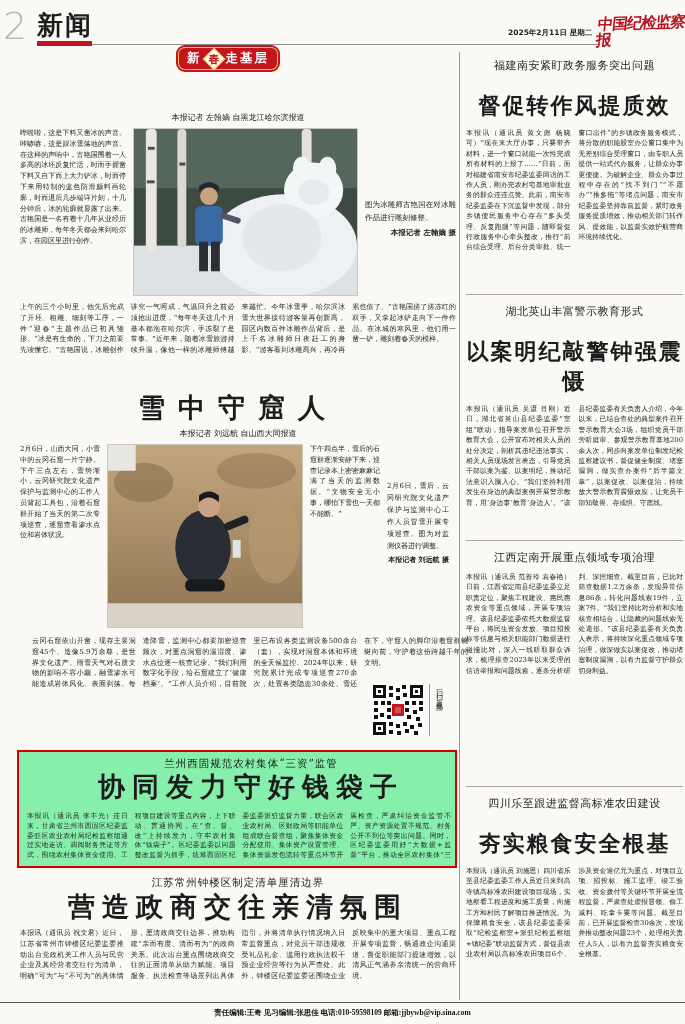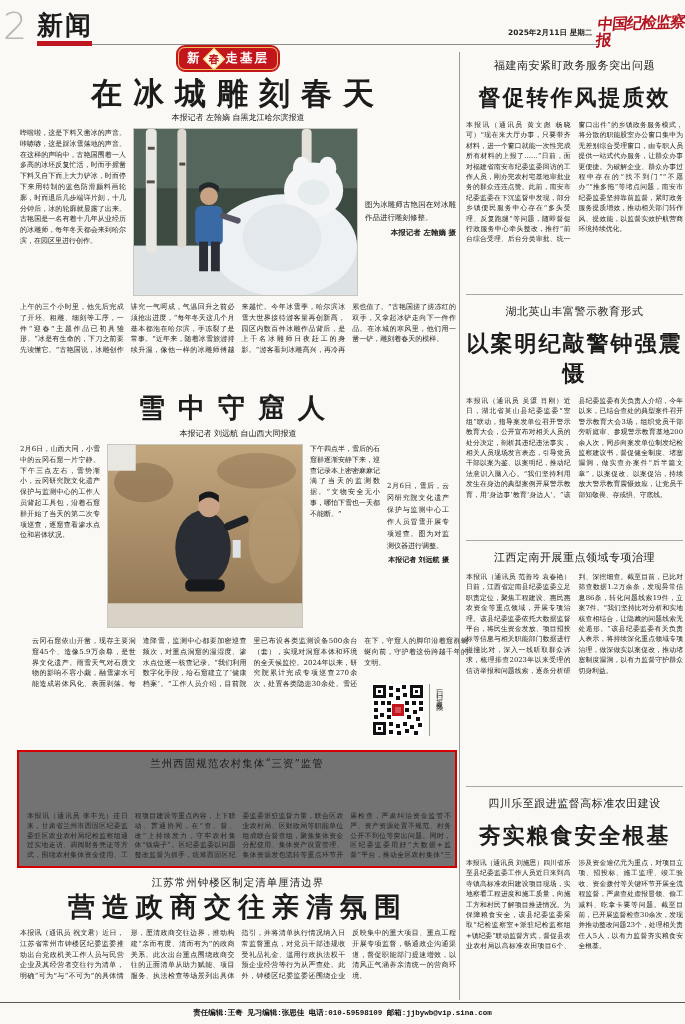--- a/index.html
+++ b/index.html
@@ -62,44 +62,44 @@
   
   .qr-wrap { position:absolute; left:352px; top:632px; width:84px; height:62px; background:#fbf9f5;
     display:flex; gap:5px; align-items:flex-start; padding-top:2px; }
   .qr { width:52px; height:52px; }
   .qr svg { display:block; width:100%; height:100%; }
   .qr-label { writing-mode:vertical-rl; font-size:7px; letter-spacing:2px; color:#333;
     border-left:1px solid #999; padding-left:4px; height:52px;
     font-family:"DejaVu Sans","Liberation Sans",sans-serif; }
   
   .redbox { position:absolute; left:-3px; top:700px; width:440px; height:118px;
-    border:2.5px solid #d40000; background:#737373; }
+    border:2.5px solid #d40000; background:#86efac;padding-left:14px; }
   .redbox .kicker { position:absolute; top:5px; width:100%; text-align:center; font-size:10.5px;
     letter-spacing:1px; color:#1c1c1c; }
   .redbox .headline { position:absolute; top:17px; width:100%; text-align:center;
     font-size:27px; font-weight:bold; letter-spacing:7px; }
   .redbox .bodytxt { position:absolute; left:8px; top:60px; width:424px; height:52px;
     column-count:4; column-gap:7px; font-size:6.8px; line-height:9.8px; }
   
   .kicker-line { position:absolute; width:100%; text-align:center; font-size:10.5px; letter-spacing:1px; }
   .bk { top:826px; }
   .bh { top:839px; font-size:27px; letter-spacing:7px; }
   .bbody { position:absolute; top:878px; left:0; width:436px; height:72px;
     column-count:4; column-gap:7px; }
   
   .r-article { position:absolute; left:0; width:217px; }
   .r-kicker { text-align:center; font-size:11px; letter-spacing:0.5px; color:#1c1c1c; }
-  .r-headline { text-align:center; font-size:22px; font-weight:bold; letter-spacing:2px; margin-top:10px; }
+  .r-headline { text-align:center; font-size:22px; font-weight:bold; letter-spacing:2px; margin-top:18px; }
   .r-body { margin-top:7px; column-count:2; column-gap:8px; font-size:6.8px; line-height:10.4px;
     text-align:justify; overflow:hidden; }
   .r-sep { position:absolute; left:0; width:217px; height:1px; background:#aaa7a2; }
   
   .footer-rule { position:absolute; left:0; top:1002px; width:685px; height:1px; background:#555; }
   .footer-text { position:absolute; top:1008px; width:685px; text-align:center; font-size:7.5px;
-    font-weight:bold; color:#111; font-family:Liberation Mono, monospace; }
+    font-weight:bold; color:#111; font-family:Liberation Serif, serif; }
 </style>
 </head>
 <body>
 
 <div class="page">
 
   <div class="pageno">2</div>
   <div class="section-title">新闻</div>
   <div class="header-rule"></div>
   <div class="header-redbar"></div>
@@ -111,21 +111,20 @@
     <div class="badge-wrap">
       <div class="badge">
         <span>新</span>
         <span class="diamond">
             <span>春</span>
           </span>
         <span>走基层</span>
       </div>
     </div>
 
-    <div class="h-big hl1">在冰城雕刻春天</div>
     <div class="byline bl1">本报记者 左翰嫡 自黑龙江哈尔滨报道</div>
 
     <div class="band band1">
       <div class="tcol bodytxt">哗啦啦，这是下料又凿冰的声音。咔哧哧，这是踩冰雪落地的声音。在这样的声响中，古艳国围着一人多高的冰坯反复忙活，时而手握凿下料又自下而上大力铲冰，时而停下来用特制的蓝色防滑颜料画轮廓，时而退后几步端详片刻，十几分钟后，冰的轮廓就显露了出来。古艳国是一名有着十几年从业经历的冰雕师，每年冬天都会来到哈尔滨，在园区里进行创作。</div>
       <div class="photo1 photo-frame">
         <svg viewBox="0 0 226 168" preserveAspectRatio="none">
           <rect width="226" height="168" fill="#3c4a42"></rect>
           <rect width="226" height="60" fill="#55665c"></rect>
           <rect x="0" y="118" width="226" height="50" fill="#dde2e5"></rect>
           <rect x="12" y="0" width="11" height="125" rx="4" fill="#e9e7e1"></rect>
@@ -244,20 +243,21 @@
             </g>
           <rect x="20" y="20" width="12" height="12" fill="#c3161c"></rect>
           <rect x="23" y="23" width="6" height="6" fill="#fff" opacity="0.25"></rect>
         </svg>
       </div>
       <div class="qr-label">扫一扫 看视频</div>
     </div>
 
     <div class="redbox">
       <div class="kicker">兰州西固规范农村集体“三资”监管</div>
+      <div class="headline">协同发力守好钱袋子</div>
       <div class="bodytxt">本报讯（通讯员 李丰光）连日来，甘肃省兰州市西固区纪委监委驻区农业农村局纪检监察组通过实地走访、调阅财务凭证等方式，围绕农村集体资金使用、工程项目建设等重点内容，上下联动、贯通协同，在“查、督、改”上持续发力，守牢农村集体“钱袋子”。区纪委监委以问题整改监督为抓手，统筹西固区纪委监委派驻监督力量，联合区农业农村局、区财政局等职能单位组成联合督查组，聚焦集体资金分配使用、集体资产设置管理、集体资源发包流转等重点环节开展检查，严肃纠治资金监管不严、资产资源处置不规范、村务公开不到位等突出问题。同时，区纪委监委用好“大数据+监督”平台，推动全区农村集体“三资”信息化管理，促进村级小微权力规范透明运行，以有力监督护好群众的“钱袋子”。</div>
     </div>
 
     <div class="kicker-line bk">江苏常州钟楼区制定清单厘清边界</div>
     <div class="h-big bh">营造政商交往亲清氛围</div>
     <div class="bbody bodytxt">本报讯（通讯员 祝文君）近日，江苏省常州市钟楼区纪委监委推动出台党政机关工作人员与民营企业及其经营者交往行为清单，明确“可为”与“不可为”的具体情形，厘清政商交往边界，推动构建“亲而有度、清而有为”的政商关系。此次出台重点围绕政商交往的正面清单从助力赋能、项目服务、执法检查等场景列出具体指引，并将清单执行情况纳入日常监督重点，对党员干部违规收受礼品礼金、滥用行政执法权干预企业经营等行为从严查处。此外，钟楼区纪委监委还围绕企业反映集中的重大项目、重点工程开展专项监督，畅通政企沟通渠道，督促职能部门提速增效，以清风正气涵养亲清统一的营商环境。</div>
   </div>
 
   <div class="v-divider"></div>
 

